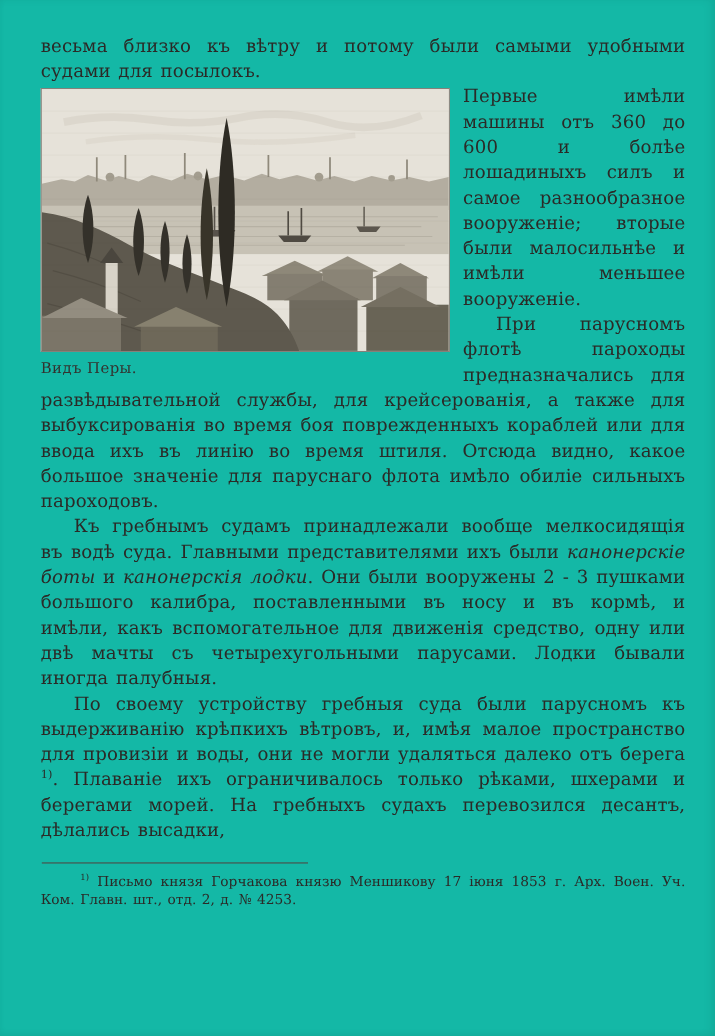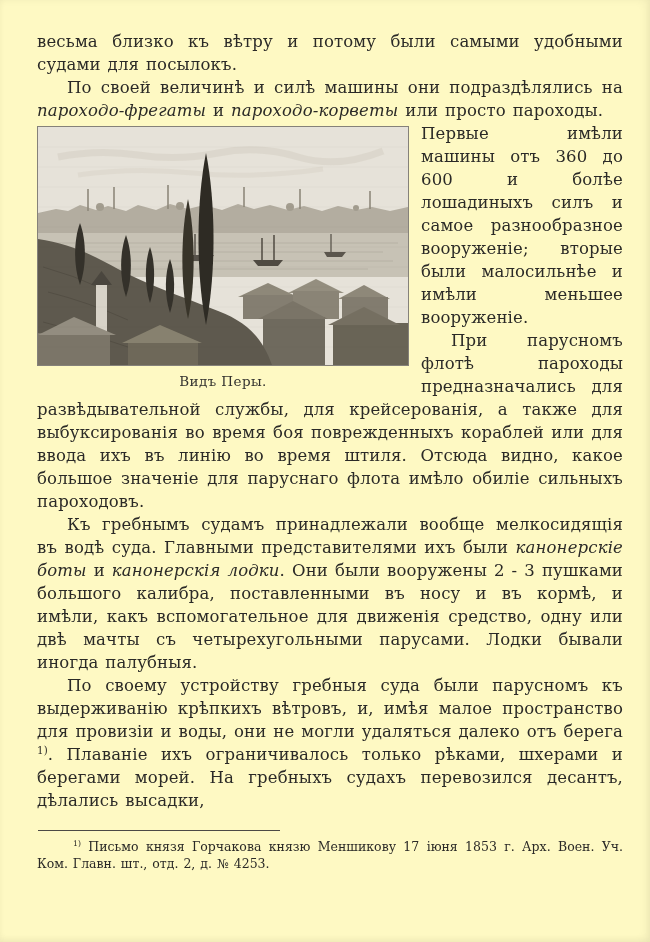--- a/index.html
+++ b/index.html
@@ -6,21 +6,21 @@
     margin: 0;
     padding: 0;
     background: #e9e6e0;
     font-family: "DejaVu Serif", serif;
   }
   .page {
     position: relative;
     width: 650px;
     height: 942px;
     box-sizing: border-box;
-    background: #fef9c3;
+    background: #14b8a6;
     color: #2b2a27;
     padding: 30px 27px 0 37px;
     overflow: hidden;
     box-shadow: inset -4px 0 8px rgba(0,0,0,0.05), inset 0 -3px 6px rgba(0,0,0,0.04);
   }
   .para {
     margin: 0;
     font-size: 16.5px;
     line-height: 23px;
     text-align: justify;
@@ -40,21 +40,21 @@
   }
   .engraving {
     width: 370px;
     height: 238px;
     border: 1px solid #85817a;
     background: #e3dfd6;
     box-sizing: content-box;
   }
   .engraving svg { display: block; width: 370px; height: 238px; }
   figcaption {
-    text-align: center;
+    text-align: left;
     font-size: 13.5px;
     padding-top: 7px;
     color: #33322f;
     letter-spacing: 0.4px;
   }
 
   .footnote-rule {
     width: 242px;
     border: 0;
     border-top: 1.5px solid #4c4a45;
@@ -72,21 +72,20 @@
 </head>
 <body>
 
 <div class="page">
 
   <div>
 
     <p class="para no-indent"><span>весьма близко къ вѣтру и потому были самыми удобными судами для посылокъ.</span></p>
 
 
-    <p class="para"><span>По своей величинѣ и силѣ машины они подраздѣлялись на </span><span class="it">пароходо-фрегаты</span><span> и </span><span class="it">пароходо-корветы</span><span> или просто пароходы.</span></p>
 
     <figure class="figure">
       <div class="engraving">
         <svg viewBox="0 0 370 238" preserveAspectRatio="none">
 
           <rect width="370" height="238" fill="#e6e2d9"></rect>
           <path d="M20,30 Q60,22 100,28 T180,26 T260,30 T345,24" stroke="#d9d4c9" stroke-width="7" fill="none" opacity="0.8"></path>
           <path d="M40,48 Q95,40 155,46 T285,42" stroke="#ddd8cd" stroke-width="5" fill="none" opacity="0.8"></path>
 
           <path d="M0,86 L18,82 L30,84 L42,78 L58,83 L70,79 L88,84 L100,78 L118,83 L132,77 L150,82 L166,78 L184,83 L200,77 L216,82 L232,78 L250,83 L266,79 L284,84 L300,79 L318,83 L334,80 L352,84 L370,80 L370,110 L0,110 Z" fill="#b3ada0"></path>

